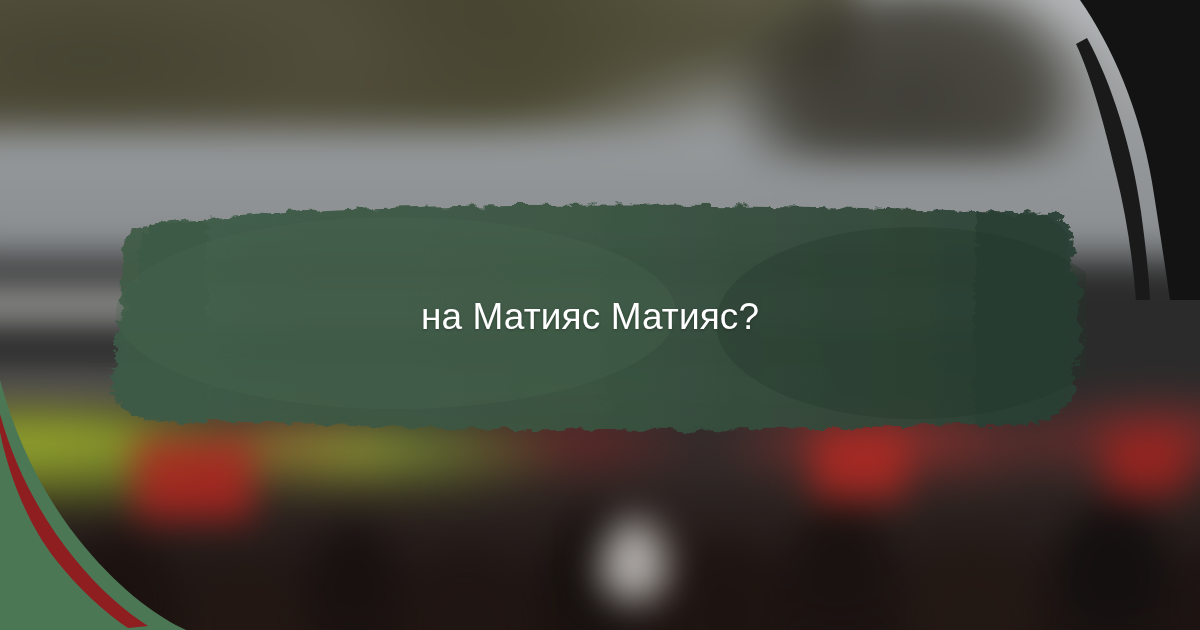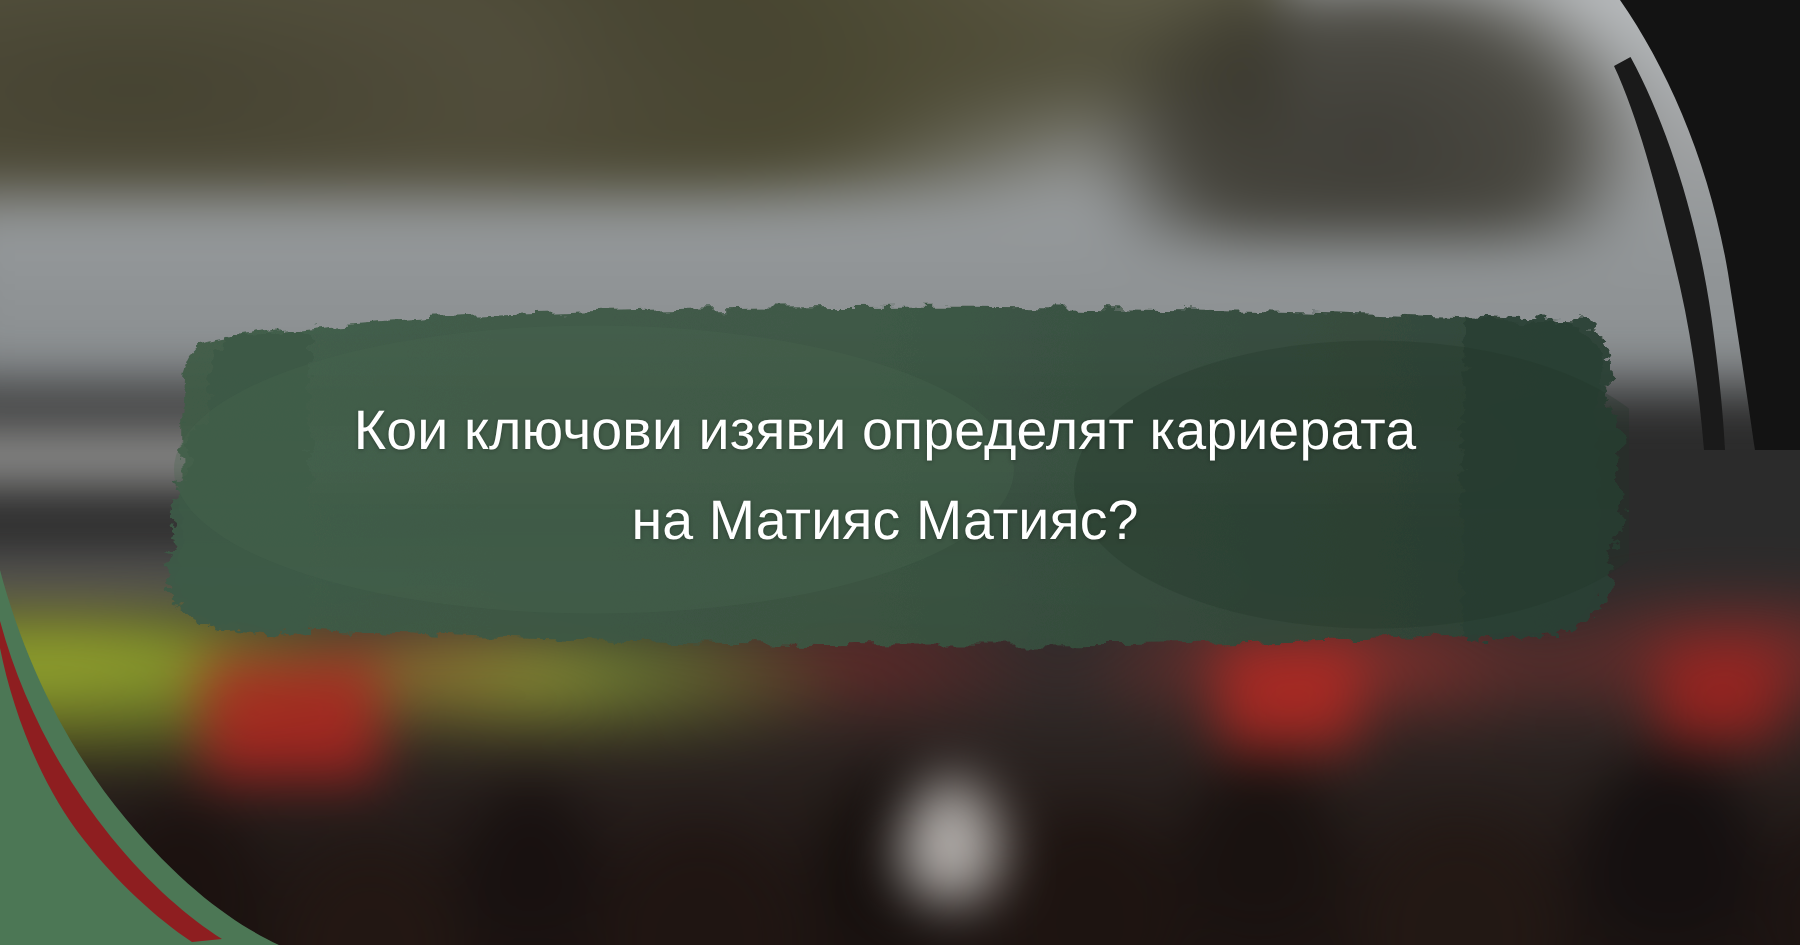--- a/index.html
+++ b/index.html
@@ -236,17 +236,16 @@
       </g>
 
       <g opacity="0.30">
         <ellipse cx="300" cy="120" rx="280" ry="96" fill="#48674f"></ellipse>
         <ellipse cx="820" cy="130" rx="200" ry="96" fill="#223429"></ellipse>
       </g>
     </svg>
   </div>
 
   <div class="headline">
-    <div class="headline-line">Кои ключови изяви определят кариерата</div>
     <div class="headline-line">на Матияс Матияс?</div>
   </div>
 
 </div>
 
 </body></html>

